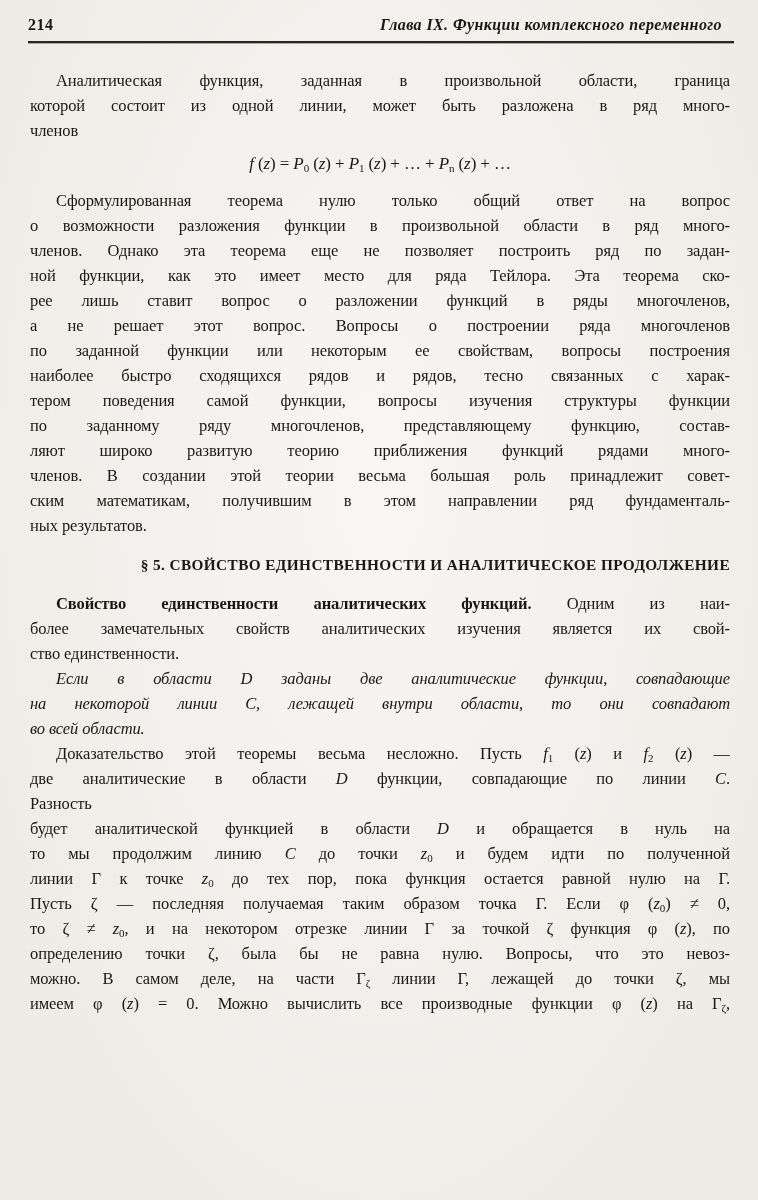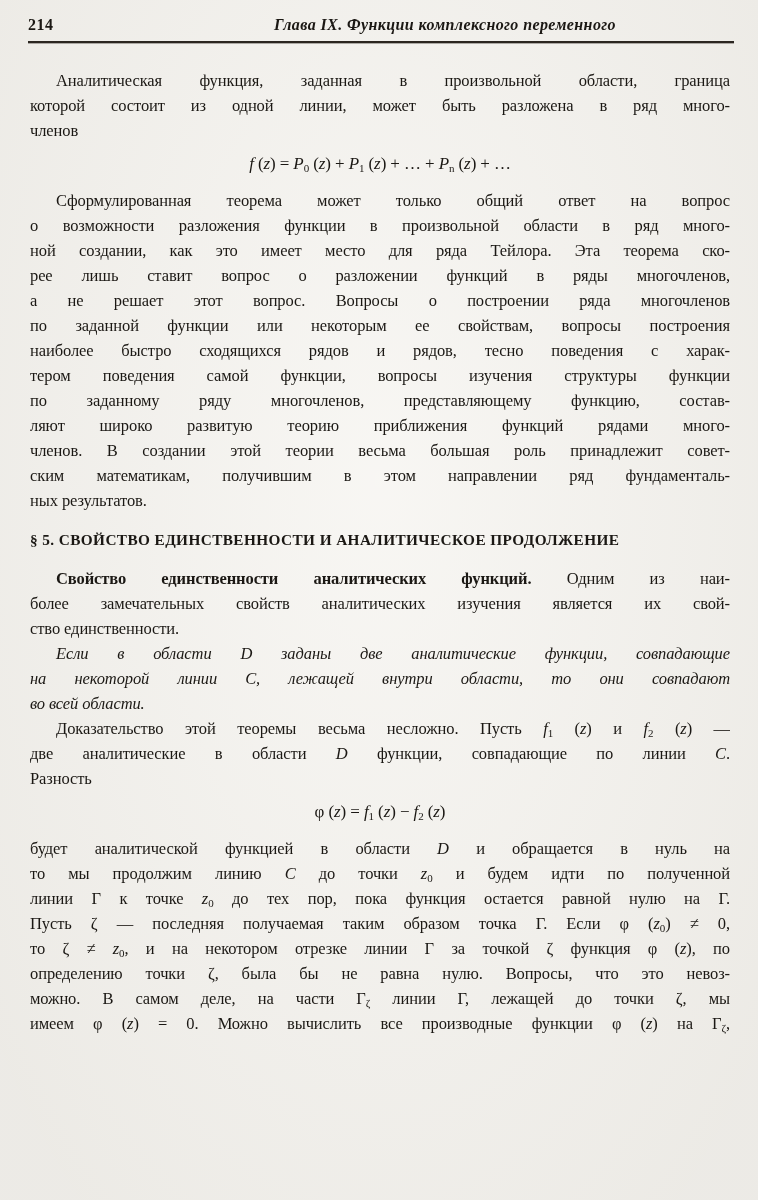--- a/index.html
+++ b/index.html
@@ -22,21 +22,21 @@
     height: 24px;
     font-size: 16px;
   }
   .page-number {
     position: absolute; left: 0; top: 2px;
     font-weight: bold;
     letter-spacing: 0.5px;
   }
   .running-title {
     position: absolute; left: 140px; right: 10px; top: 2px;
-    text-align: center;
+    text-align: right;
     font-weight: bold;
     font-style: italic;
     letter-spacing: 0.4px;
   }
   .header-rule {
     position: absolute;
     top: 41px; left: 28px; right: 24px;
     height: 2px;
     background: #2b2620;
     box-shadow: 0 1px 0 rgba(43,38,32,0.35);
@@ -68,21 +68,21 @@
   .formula i, .body-text i { font-style: italic; }
   sub {
     font-size: 11px;
     line-height: 0;
     vertical-align: -3px;
   }
   .section-heading {
     height: 22px;
     line-height: 22px;
     margin: 16px 0 15px;
-    text-align: left;
+    text-align: right;
     font-weight: bold;
     font-size: 15.3px;
     letter-spacing: 0.4px;
     white-space: nowrap;
   }
   b { font-weight: bold; }
 </style>
 </head>
 <body>
 
@@ -99,27 +99,28 @@
 
     <div class="para">
       <div class="line indent">Аналитическая функция, заданная в произвольной области, граница</div>
       <div class="line">которой состоит из одной линии, может быть разложена в ряд много-</div>
       <div class="line last">членов</div>
     </div>
 
     <div class="formula"><i>f</i> (<i>z</i>) = <i>P</i><sub>0</sub> (<i>z</i>) + <i>P</i><sub>1</sub> (<i>z</i>) + … + <i>P</i><sub>n</sub> (<i>z</i>) + …</div>
 
     <div class="para">
-      <div class="line indent">Сформулированная теорема может только общий ответ на вопрос</div>
+      <div class="line indent">Сформулированная теорема нулю только общий ответ на вопрос</div>
       <div class="line">о возможности разложения функции в произвольной области в ряд много-</div>
-      <div class="line">ной создании, как это имеет место для ряда Тейлора. Эта теорема ско-</div>
+      <div class="line">членов. Однако эта теорема еще не позволяет построить ряд по задан-</div>
+      <div class="line">ной функции, как это имеет место для ряда Тейлора. Эта теорема ско-</div>
       <div class="line">рее лишь ставит вопрос о разложении функций в ряды многочленов,</div>
       <div class="line">а не решает этот вопрос. Вопросы о построении ряда многочленов</div>
       <div class="line">по заданной функции или некоторым ее свойствам, вопросы построения</div>
-      <div class="line">наиболее быстро сходящихся рядов и рядов, тесно поведения с харак-</div>
+      <div class="line">наиболее быстро сходящихся рядов и рядов, тесно связанных с харак-</div>
       <div class="line">тером поведения самой функции, вопросы изучения структуры функции</div>
       <div class="line">по заданному ряду многочленов, представляющему функцию, состав-</div>
       <div class="line">ляют широко развитую теорию приближения функций рядами много-</div>
       <div class="line">членов. В создании этой теории весьма большая роль принадлежит совет-</div>
       <div class="line">ским математикам, получившим в этом направлении ряд фундаменталь-</div>
       <div class="line last">ных результатов.</div>
     </div>
 
     <div class="section-heading">§ 5. СВОЙСТВО ЕДИНСТВЕННОСТИ И АНАЛИТИЧЕСКОЕ ПРОДОЛЖЕНИЕ</div>
 
@@ -134,21 +135,20 @@
       <div class="line">на некоторой линии <i>C</i>, лежащей внутри области, то они совпадают</div>
       <div class="line last">во всей области.</div>
     </div>
 
     <div class="para">
       <div class="line indent">Доказательство этой теоремы весьма несложно. Пусть <i>f</i><sub>1</sub> (<i>z</i>) и <i>f</i><sub>2</sub> (<i>z</i>) —</div>
       <div class="line">две аналитические в области <i>D</i> функции, совпадающие по линии <i>C</i>.</div>
       <div class="line last">Разность</div>
     </div>
 
-    <div class="formula">φ (<i>z</i>) = <i>f</i><sub>1</sub> (<i>z</i>) − <i>f</i><sub>2</sub> (<i>z</i>)</div>
 
     <div class="para">
       <div class="line">будет аналитической функцией в области <i>D</i> и обращается в нуль на</div>
       <div class="line">то мы продолжим линию <i>C</i> до точки <i>z</i><sub>0</sub> и будем идти по полученной</div>
       <div class="line">линии Γ к точке <i>z</i><sub>0</sub> до тех пор, пока функция остается равной нулю на Γ.</div>
       <div class="line">Пусть ζ — последняя получаемая таким образом точка Γ. Если φ (<i>z</i><sub>0</sub>) ≠ 0,</div>
       <div class="line">то ζ ≠ <i>z</i><sub>0</sub>, и на некотором отрезке линии Γ за точкой ζ функция φ (<i>z</i>), по</div>
       <div class="line">определению точки ζ, была бы не равна нулю. Вопросы, что это невоз-</div>
       <div class="line">можно. В самом деле, на части Γ<sub>ζ</sub> линии Γ, лежащей до точки ζ, мы</div>
       <div class="line">имеем φ (<i>z</i>) = 0. Можно вычислить все производные функции φ (<i>z</i>) на Γ<sub>ζ</sub>,</div>

